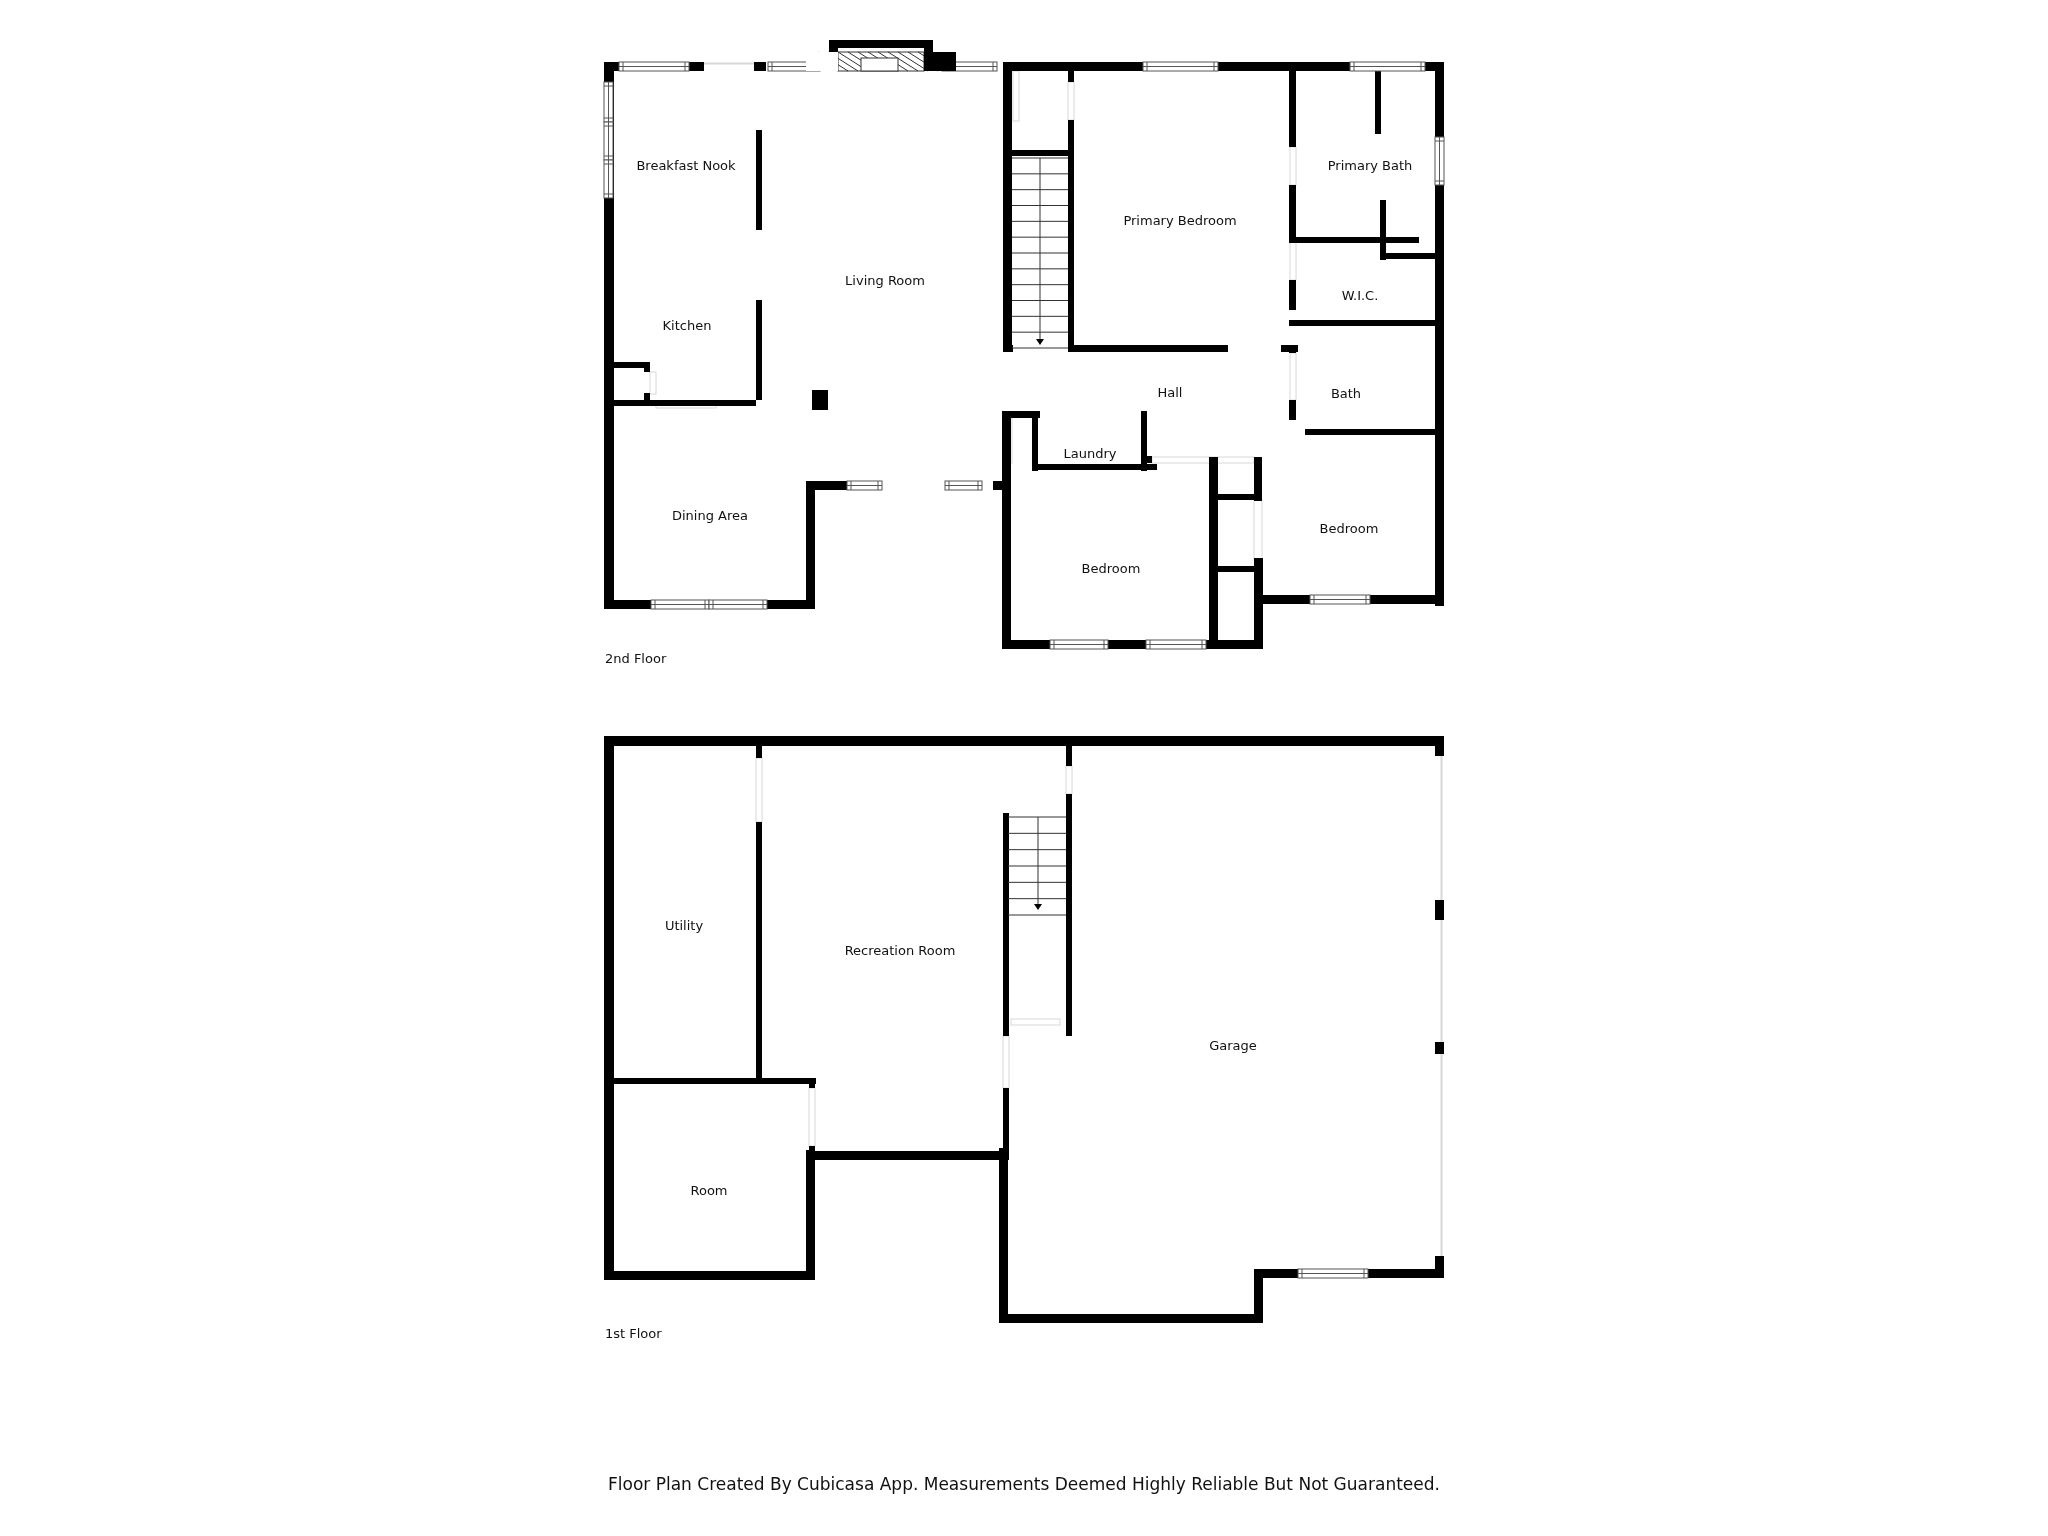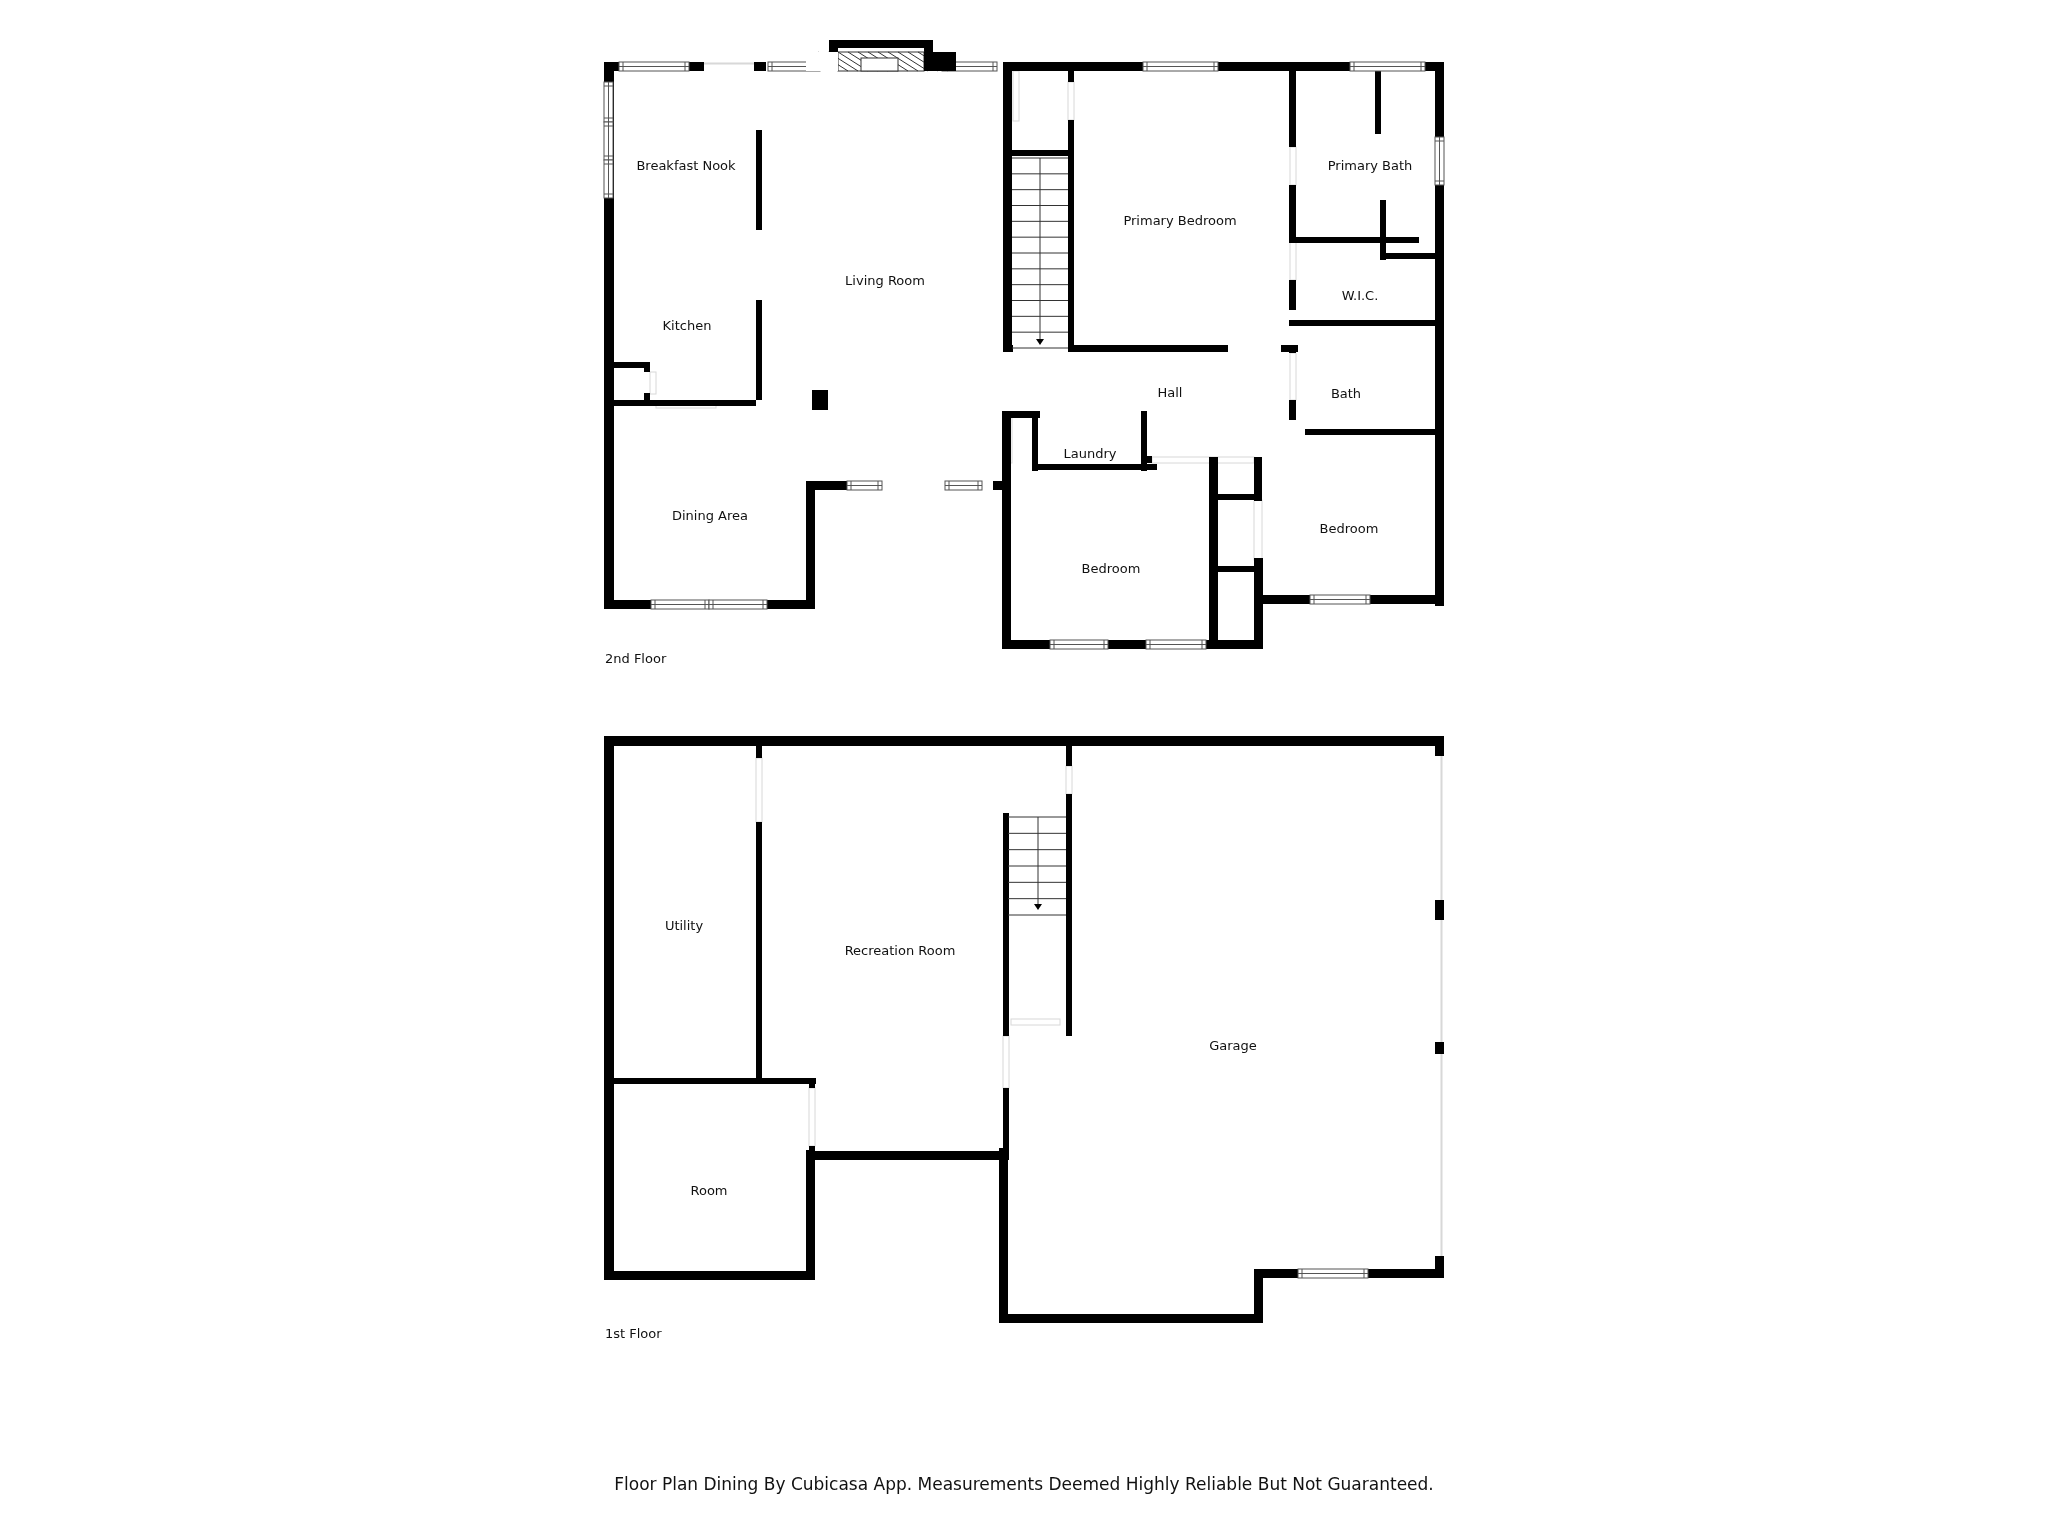--- a/index.html
+++ b/index.html
@@ -292,13 +292,13 @@
       <text x="900" y="955" text-anchor="middle" class="room-label">Recreation Room</text>
       <text x="1233" y="1050" text-anchor="middle" class="room-label">Garage</text>
       <text x="709" y="1195" text-anchor="middle" class="room-label">Room</text>
     </g>
   <g id="g-floorlabels">
       <text x="605" y="663" class="floor-label">2nd Floor</text>
       <text x="605" y="1338" class="floor-label">1st Floor</text>
     </g>
 </svg>
 
-<div class="footer">Floor Plan Dining By Cubicasa App. Measurements Deemed Highly Reliable But Not Guaranteed.</div>
+<div class="footer">Floor Plan Created By Cubicasa App. Measurements Deemed Highly Reliable But Not Guaranteed.</div>
 
 </body></html>

